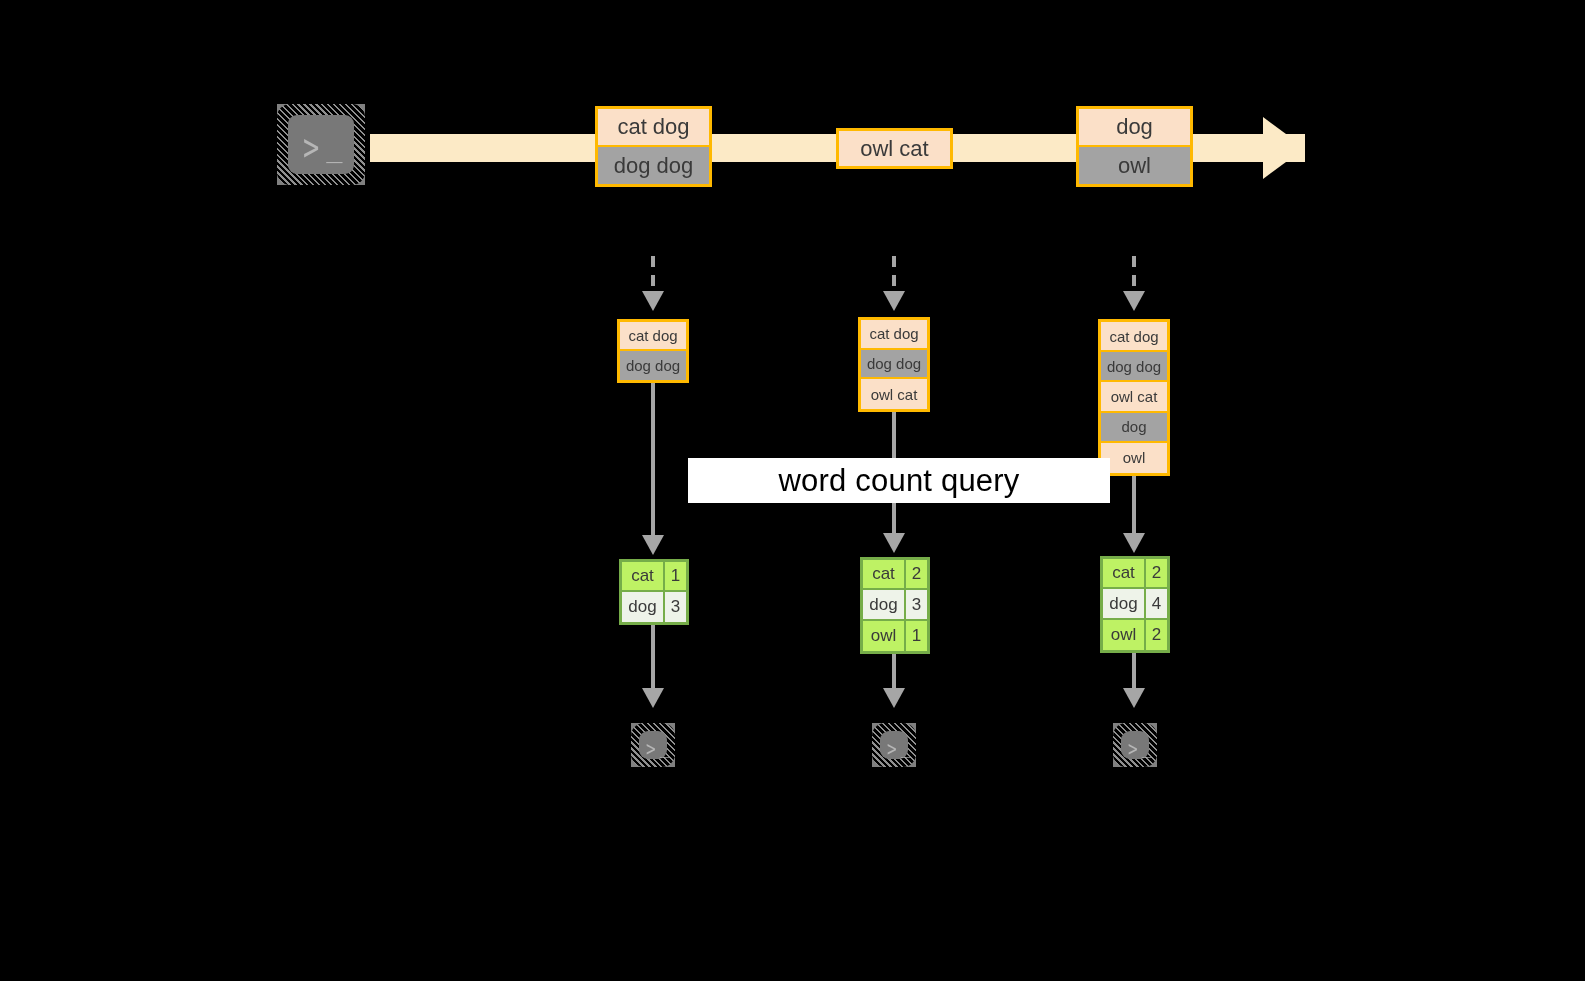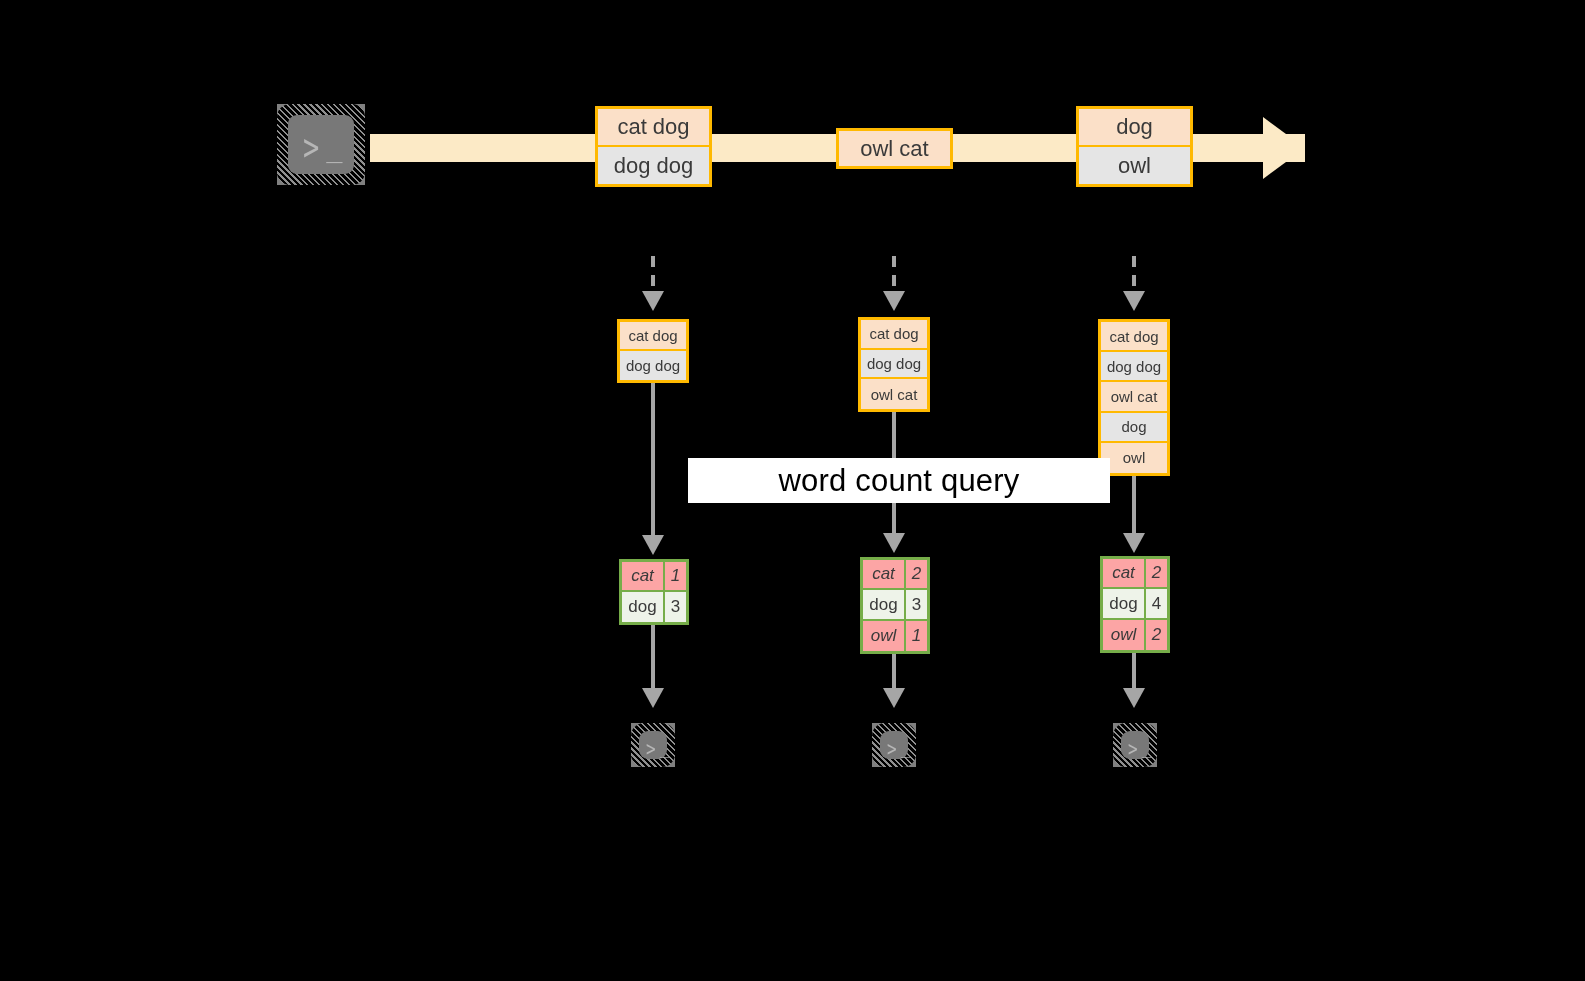--- a/index.html
+++ b/index.html
@@ -81,21 +81,21 @@
     box-sizing: border-box;
     display: flex;
     align-items: center;
     justify-content: center;
     color: #3a3a3a;
     white-space: nowrap;
     border-bottom: 2px solid #ffb900;
   }
   .obox .row:last-child { border-bottom: none; }
   .obox .row.shade  { background: #fbe0c8; }
-  .obox .row.plain  { background: #e5e5e5; }
+  .obox .row.plain  { background: #a3a3a3; }
 
   
   .gbox {
     position: absolute;
     box-sizing: border-box;
     border: 3px solid #76ad49;
     z-index: 4;
     display: flex;
     flex-direction: column;
   }
@@ -108,21 +108,21 @@
   .gbox .grow:last-child { border-bottom: none; }
   .gbox .gcell {
     box-sizing: border-box;
     display: flex;
     align-items: center;
     justify-content: center;
     color: #3a3a3a;
     font-size: 17px;
   }
   .gbox .gcell.word  { border-right: 2px solid #76ad49; }
-  .gbox .grow.shade .gcell { background: #fca5a5; font-style: italic; }
+  .gbox .grow.shade .gcell { background: #bef264; }
   .gbox .grow.plain .gcell { background: #eef3e9; }
 
   
   .vline {
     position: absolute;
     background: #a6a6a6;
     width: 4px;
     z-index: 2;
   }
   .vdash {

